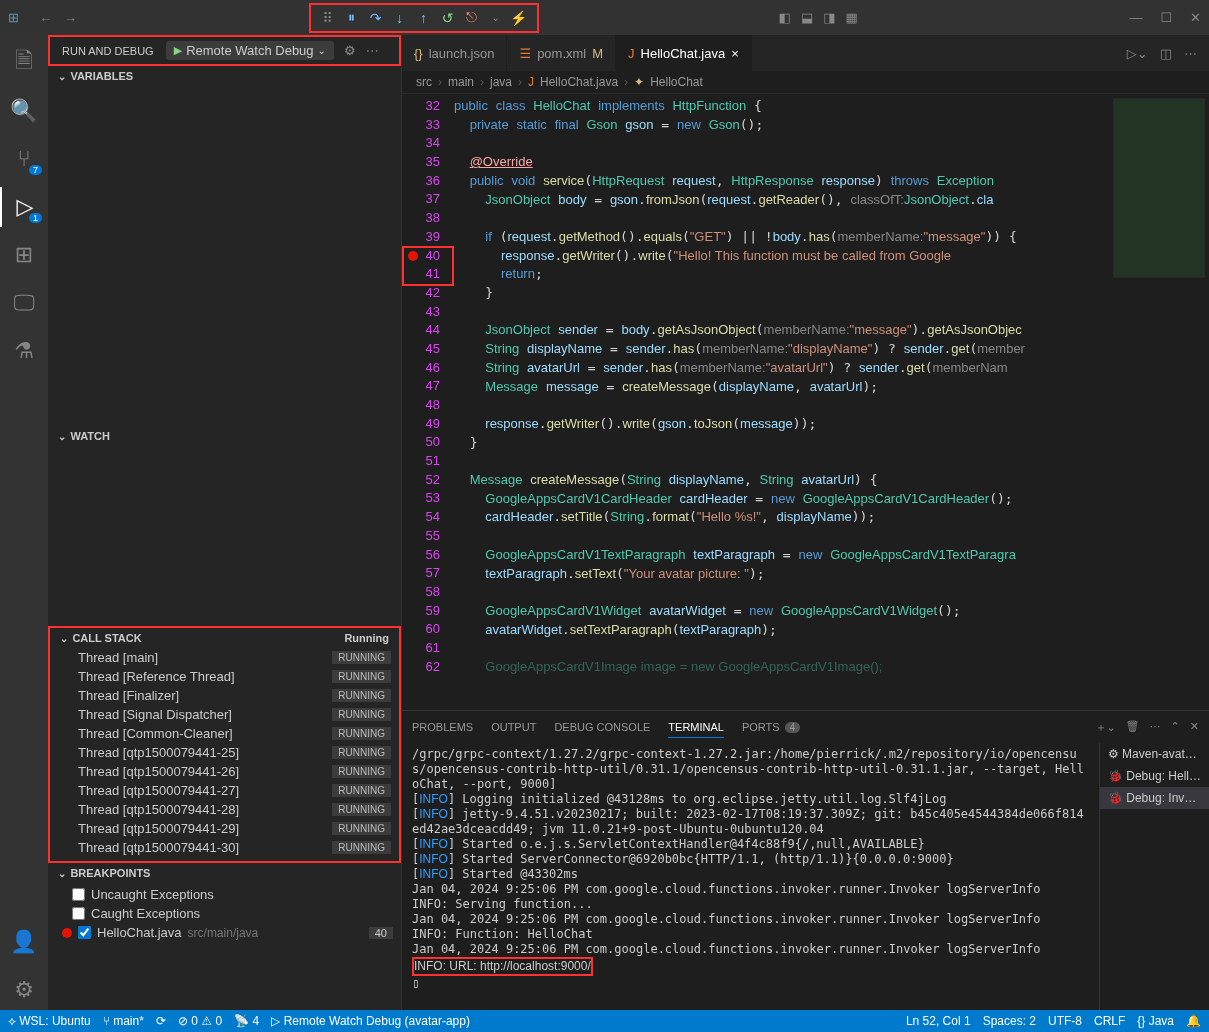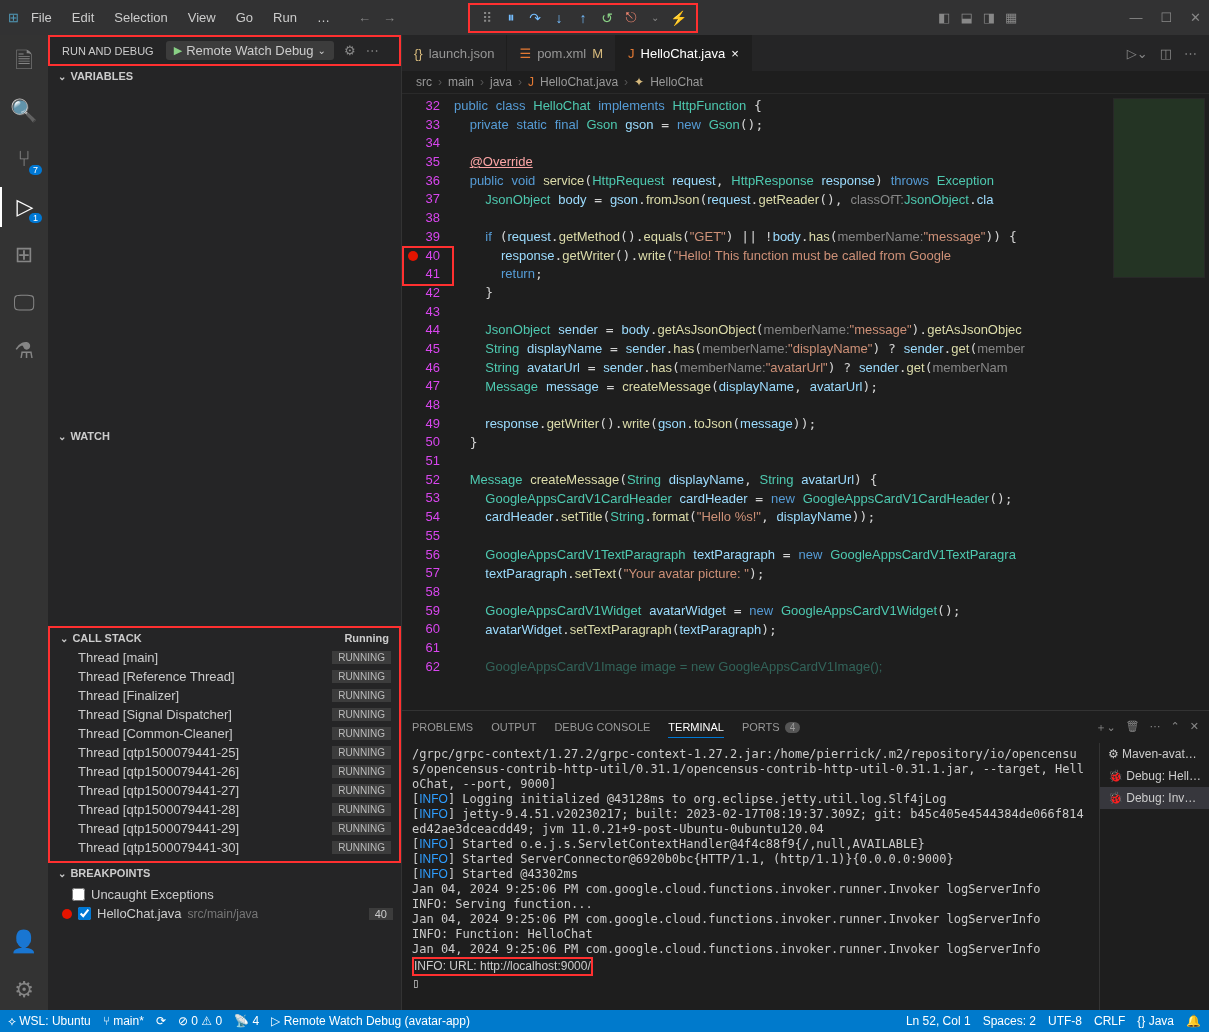--- a/index.html
+++ b/index.html
@@ -78,29 +78,20 @@
 .icon-orange{color:#f48771;}
 .icon-blue{color:#75beff;}
 .icon-green{color:#89d185;}
 .icon-yellow{color:#e2c08d;}
 </style>
 </head>
 <body>
 
 <div class="titlebar">
   <span style="color:#519aba">⊞</span>
-  <div class="menu">
-    <span>File</span>
-    <span>Edit</span>
-    <span>Selection</span>
-    <span>View</span>
-    <span>Go</span>
-    <span>Run</span>
-    <span>…</span>
-  </div>
   <div class="nav">
     <span>←</span>
     <span>→</span>
   </div>
   <div class="debug-toolbar highlight-red">
     <span style="color:#888">⠿</span>
     <span class="icon-blue">⏸</span>
     <span class="icon-blue">↷</span>
     <span class="icon-blue">↓</span>
     <span class="icon-blue">↑</span>
@@ -216,20 +207,24 @@
     </div>
 
     <div class="section-head">
         <span class="chev">⌄</span>
         <span>BREAKPOINTS</span>
       </div>
     <div class="bp-body">
       <div class="bp-row">
           <input type="checkbox" style="">
           <span>Uncaught Exceptions</span>
+        </div>
+      <div class="bp-row">
+          <input type="checkbox" style="">
+          <span>Caught Exceptions</span>
         </div>
       <div class="bp-row" style="padding-left:14px">
           <span class="dot"></span>
           <input type="checkbox" checked="" style="">
           <span>HelloChat.java</span>
           <span class="dim">src/main/java</span>
           <span class="lineno">40</span>
         </div>
     </div>
   </div>

